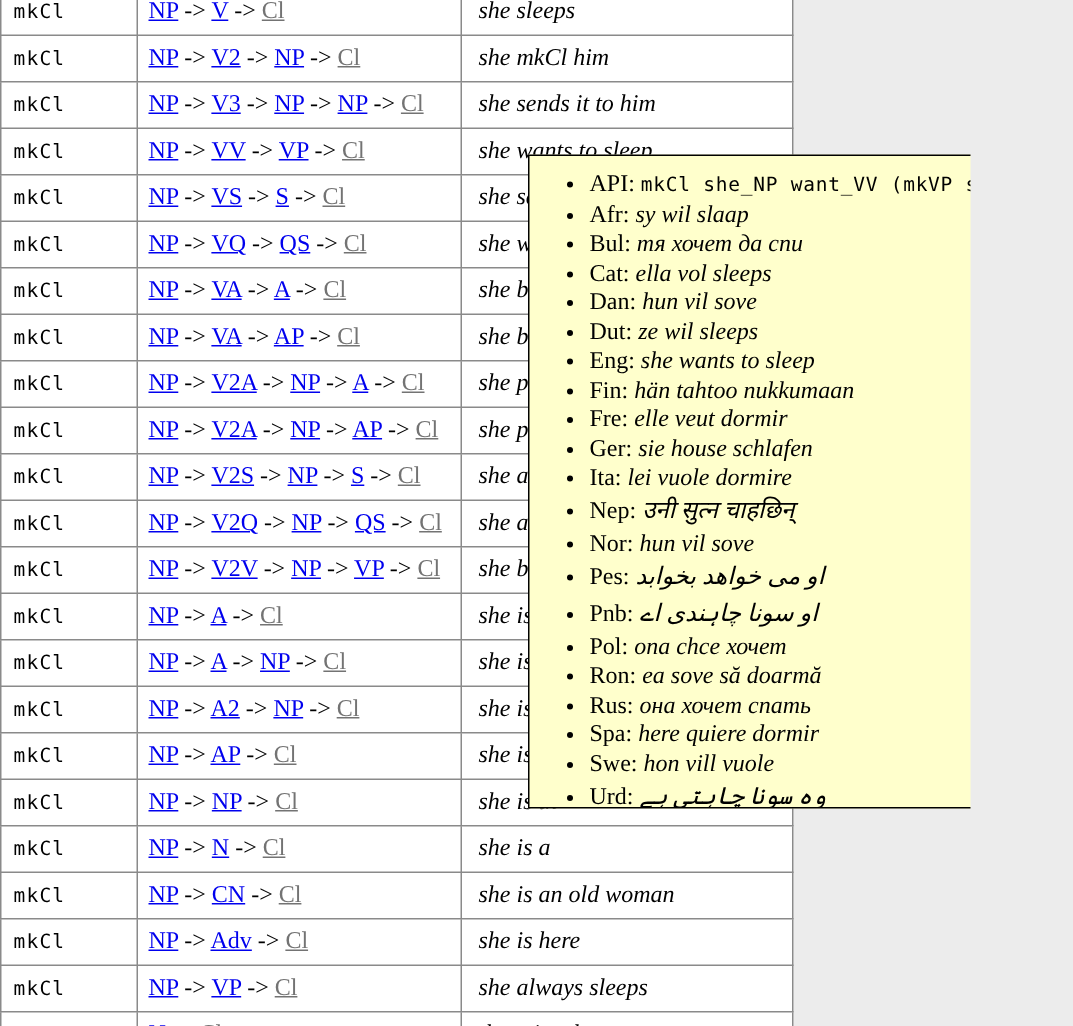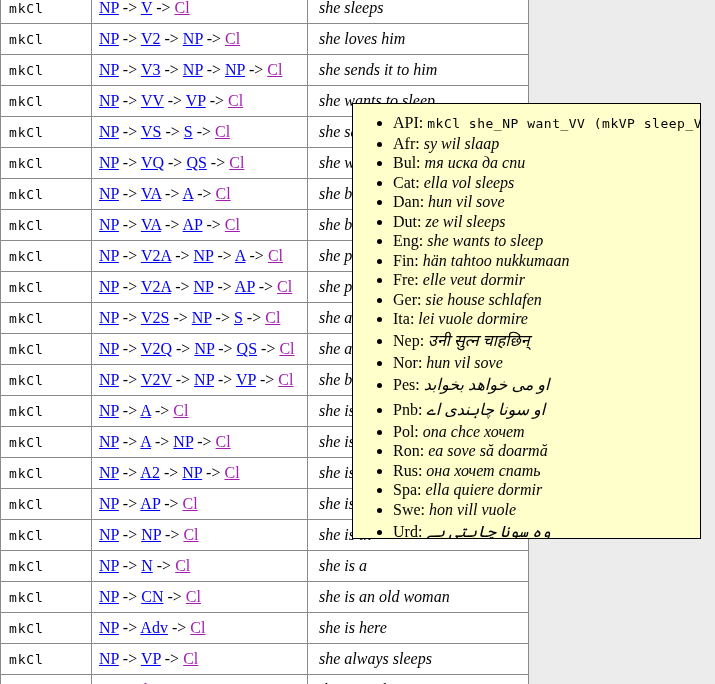--- a/index.html
+++ b/index.html
@@ -4,21 +4,21 @@
 <style>
   html, body {
     margin: 0; padding: 0;
     width: 715px; height: 684px;
     overflow: hidden;
     background: #ececec;
     font-family: "Liberation Serif", serif;
   }
   .viewport {
     position: relative;
-    width: 715px; height: 684px;
+    width: 647px; height: 684px;
     overflow: hidden;
   }
   .table-wrap {
     position: absolute;
     top: -8px; left: 0;
     background: #ffffff;
     z-index: 1;
   }
   table.rules {
     border-collapse: collapse;
@@ -51,21 +51,21 @@
     padding-left: 11px;
     font-size: 16px;
     font-style: italic;
     color: #000;
   }
   a.cat {
     color: #0000ee;
     text-decoration: underline;
     cursor: pointer;
   }
-  a.cat.visited { color: #a21caf; }
+  a.cat.visited { color: #737373; }
   span.arrow { color: #000; }
 
   .tooltip {
     position: absolute;
     left: 352px; top: 103px;
     width: 347px; height: 434px;
     background: #ffffcc;
     border: 1px solid #000000;
     z-index: 2;
     overflow: hidden;
@@ -100,21 +100,21 @@
     <table class="rules">
       <tbody>
           <tr>
             <td class="fn">mkCl</td>
             <td class="rule"><a class="cat" href="#">NP</a><span class="arrow"> -&gt; </span><a class="cat" href="#">V</a><span class="arrow"> -&gt; </span><a class="cat visited" href="#">Cl</a></td>
             <td class="example">she sleeps</td>
           </tr>
           <tr>
             <td class="fn">mkCl</td>
             <td class="rule"><a class="cat" href="#">NP</a><span class="arrow"> -&gt; </span><a class="cat" href="#">V2</a><span class="arrow"> -&gt; </span><a class="cat" href="#">NP</a><span class="arrow"> -&gt; </span><a class="cat visited" href="#">Cl</a></td>
-            <td class="example">she loves him</td>
+            <td class="example">she mkCl him</td>
           </tr>
           <tr>
             <td class="fn">mkCl</td>
             <td class="rule"><a class="cat" href="#">NP</a><span class="arrow"> -&gt; </span><a class="cat" href="#">V3</a><span class="arrow"> -&gt; </span><a class="cat" href="#">NP</a><span class="arrow"> -&gt; </span><a class="cat" href="#">NP</a><span class="arrow"> -&gt; </span><a class="cat visited" href="#">Cl</a></td>
             <td class="example">she sends it to him</td>
           </tr>
           <tr>
             <td class="fn">mkCl</td>
             <td class="rule"><a class="cat" href="#">NP</a><span class="arrow"> -&gt; </span><a class="cat" href="#">VV</a><span class="arrow"> -&gt; </span><a class="cat" href="#">VP</a><span class="arrow"> -&gt; </span><a class="cat visited" href="#">Cl</a></td>
             <td class="example">she wants to sleep</td>
@@ -215,35 +215,35 @@
             <td class="example">there is a house</td>
           </tr>
         </tbody>
     </table>
   </div>
 
   <div class="tooltip">
     <ul>
         <li class="mono"><span class="code">API: </span><span class="val" dir="auto">mkCl she_NP want_VV (mkVP sleep_V)</span></li>
         <li><span class="code">Afr: </span><span class="val" dir="auto">sy wil slaap</span></li>
-        <li><span class="code">Bul: </span><span class="val" dir="auto">тя иска да спи</span></li>
+        <li><span class="code">Bul: </span><span class="val" dir="auto">тя хочет да спи</span></li>
         <li><span class="code">Cat: </span><span class="val" dir="auto">ella vol sleeps</span></li>
         <li><span class="code">Dan: </span><span class="val" dir="auto">hun vil sove</span></li>
         <li><span class="code">Dut: </span><span class="val" dir="auto">ze wil sleeps</span></li>
         <li><span class="code">Eng: </span><span class="val" dir="auto">she wants to sleep</span></li>
         <li><span class="code">Fin: </span><span class="val" dir="auto">hän tahtoo nukkumaan</span></li>
         <li><span class="code">Fre: </span><span class="val" dir="auto">elle veut dormir</span></li>
         <li><span class="code">Ger: </span><span class="val" dir="auto">sie house schlafen</span></li>
         <li><span class="code">Ita: </span><span class="val" dir="auto">lei vuole dormire</span></li>
         <li class=" tall"><span class="code">Nep: </span><span class="val" dir="auto">उनी सुत्न चाहछिन्</span></li>
         <li><span class="code">Nor: </span><span class="val" dir="auto">hun vil sove</span></li>
         <li class=" tall"><span class="code">Pes: </span><span class="val" dir="auto">او می خواهد بخوابد</span></li>
         <li class=" tall"><span class="code">Pnb: </span><span class="val" dir="auto">او سونا چاہندی اے</span></li>
         <li><span class="code">Pol: </span><span class="val" dir="auto">ona chce хочет</span></li>
         <li><span class="code">Ron: </span><span class="val" dir="auto">ea sove să doarmă</span></li>
         <li><span class="code">Rus: </span><span class="val" dir="auto">она хочет спать</span></li>
-        <li><span class="code">Spa: </span><span class="val" dir="auto">ella quiere dormir</span></li>
+        <li><span class="code">Spa: </span><span class="val" dir="auto">here quiere dormir</span></li>
         <li><span class="code">Swe: </span><span class="val" dir="auto">hon vill vuole</span></li>
         <li class=" tall"><span class="code">Urd: </span><span class="val" dir="auto">وہ سونا چاہتی ہے</span></li>
       </ul>
   </div>
 
 </div>
 
 </body></html>

